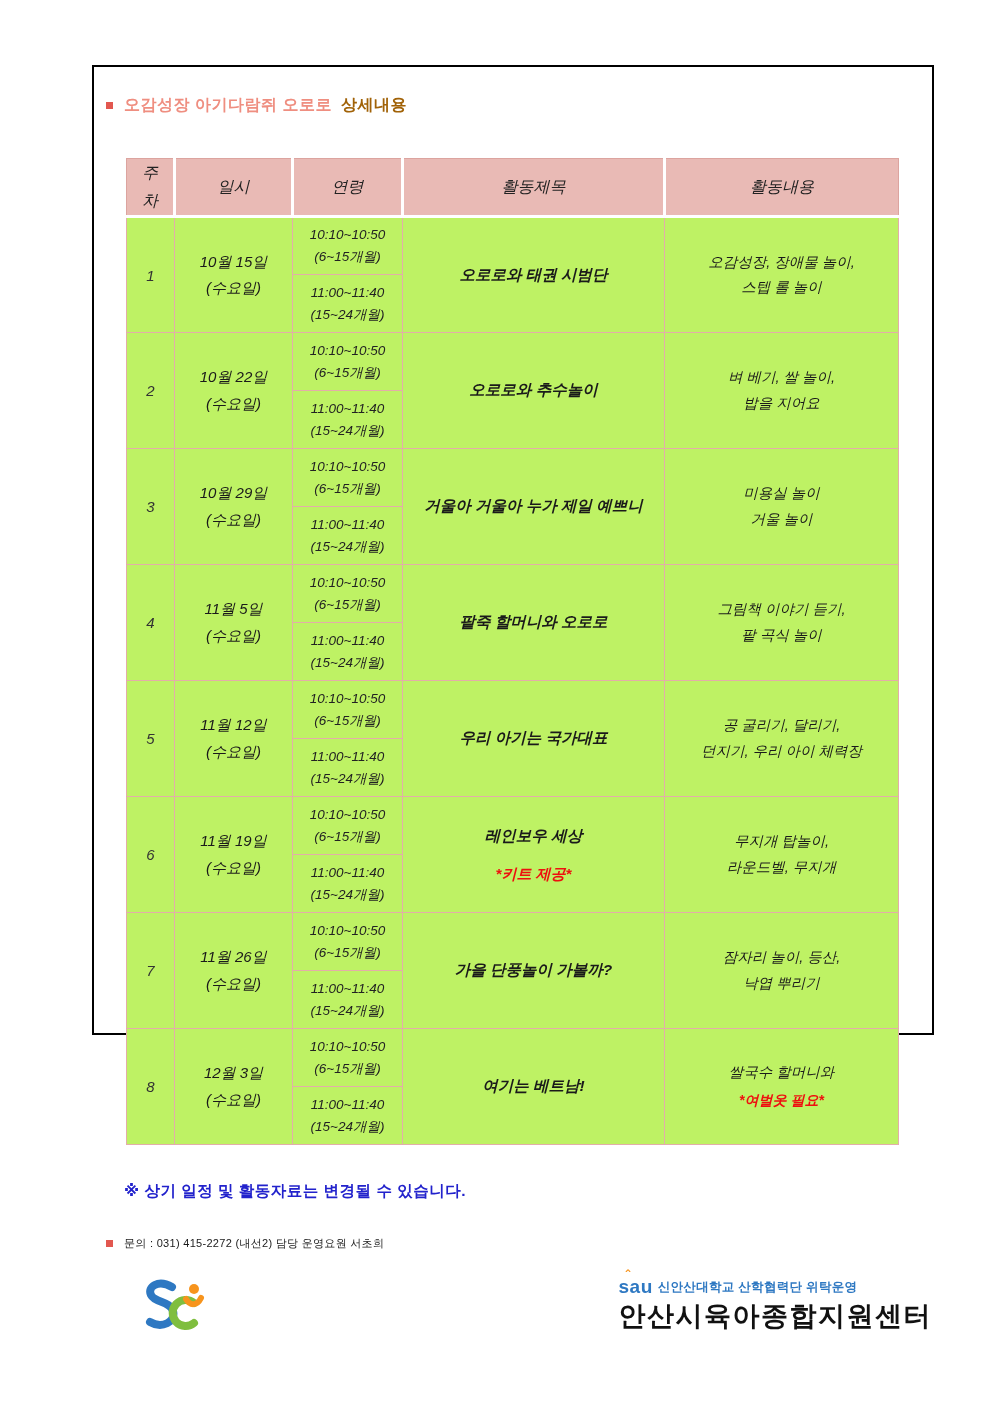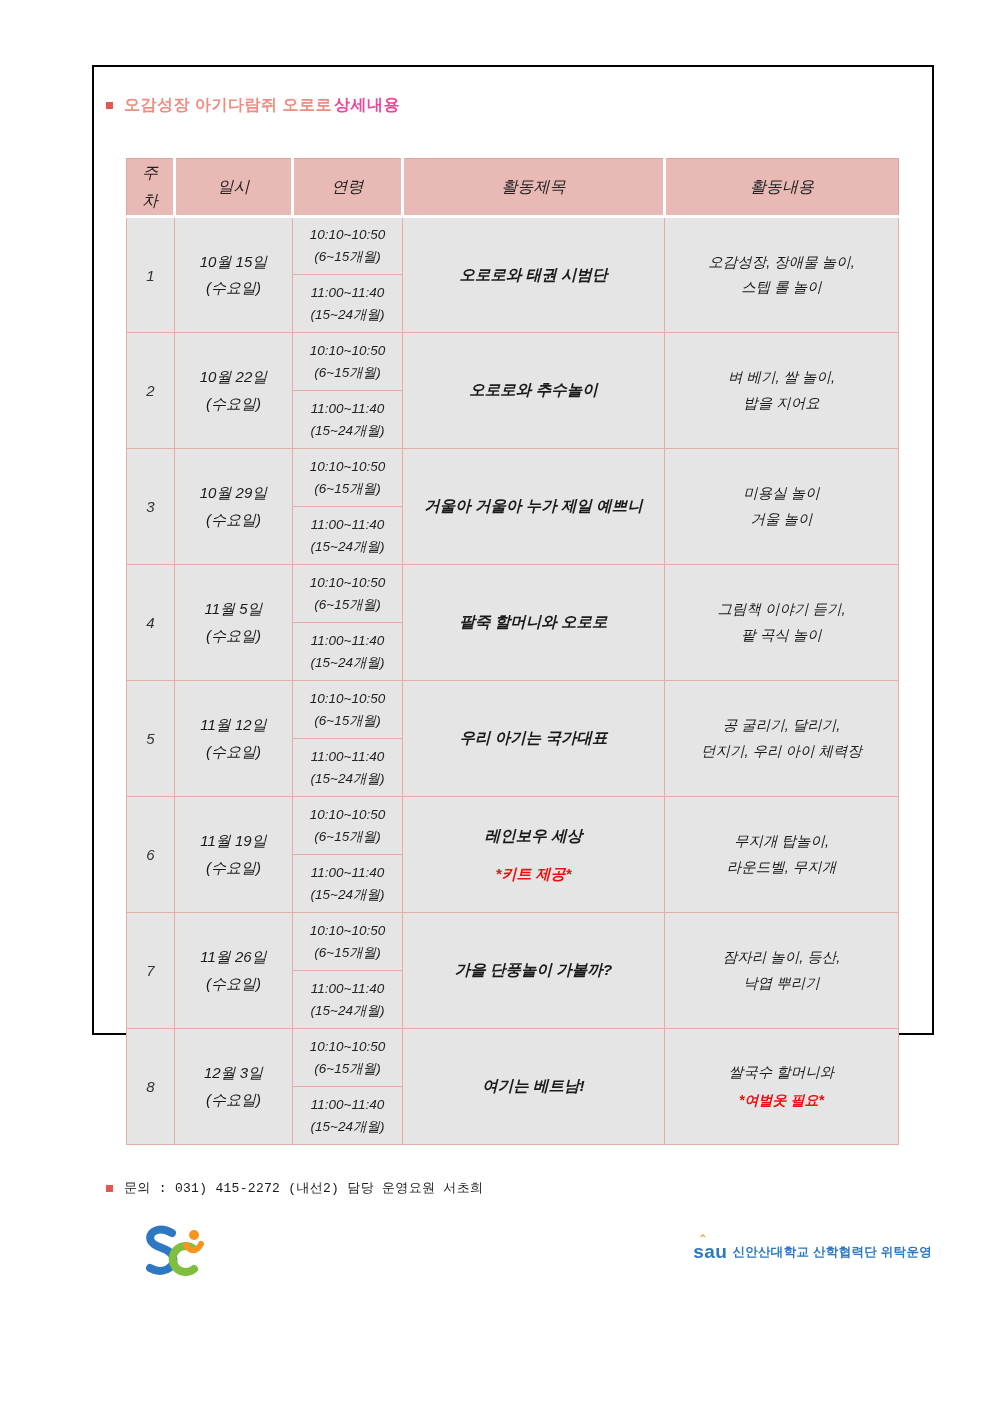--- a/index.html
+++ b/index.html
@@ -20,21 +20,21 @@
   .doc-title {
     margin:28px 0 0 12px;
     font-size:16px; font-weight:bold;
     display:flex; align-items:center;
   }
   .sq-bullet {
     width:7px; height:7px; background:#e2574f;
     display:inline-block; margin:0 11px 0 0; flex:0 0 auto;
   }
   .title-highlight { color:#ef8e80; letter-spacing:0.5px; }
-  .title-rest { color:#ec4899; margin-left:2px; letter-spacing:0.5px; }
+  .title-rest { color:#a16207; margin-left:9px; letter-spacing:0.5px; }
 
   
   table.schedule {
     border-collapse:collapse;
     margin:42px 0 0 32px;
     width:772px;
     table-layout:fixed;
     font-style:italic;
   }
   table.schedule th {
@@ -48,43 +48,43 @@
   }
   table.schedule th:first-child { border-left:1.5px solid #dca49f; }
   table.schedule th:last-child  { border-right:1.5px solid #dca49f; }
   .vert-head {
     display:inline-block; width:1.1em;
     word-break:break-all; line-height:1.75; text-align:center;
   }
   table.schedule td {
     border:1.5px solid #e3aea8;
     text-align:center; vertical-align:middle;
-    background:#e5e5e5;
+    background:#bef264;
   }
   td.td-week  { font-size:15px; color:#333; }
   td.td-date  { font-size:15px; line-height:1.75; }
   td.td-age   { height:58px; font-size:13.5px; line-height:1.6; color:#222; }
   td.td-title { font-size:15.5px; font-weight:bold; }
   td.td-content { font-size:14.5px; line-height:1.75; }
   .pre { white-space:pre-line; }
   .red-note { color:#ee0f0f; font-weight:bold; font-size:15px; }
   .red-note:empty { display:none; }
   .note-gap { margin-top:18px; }
   .note-tight { margin-top:3px; font-size:14px; }
 
   
   .note-blue {
     margin:36px 0 0 30px;
     color:#2222cc; font-weight:bold; font-size:15.5px;
     letter-spacing:0.5px;
   }
   .note-contact {
     margin:34px 0 0 12px;
-    font-size:13px; font-weight:500;
-    display:flex; align-items:center; letter-spacing:0.3px;font-family:Liberation Mono, monospace;
+    font-size:11px; font-weight:500;
+    display:flex; align-items:center; letter-spacing:0.3px;
   }
 
   
   .logo-row {
     margin-top:26px;
     display:flex; justify-content:space-between; align-items:center;margin-left:48px;
   }
   .logo-mark { flex:0 0 auto; margin-right:8px; }
   .logo-text { display:flex; flex-direction:column; }
   .logo-line1 { display:flex; align-items:flex-end; height:18px; }
@@ -329,37 +329,39 @@
         </tr>
         <tr>
           <td class="td-age">
               <div class="pre">11:00~11:40
 (15~24개월)</div>
             </td>
         </tr>
       </tbody>
     </table>
 
+    <p class="note-blue">※ 상기 일정 및 활동자료는 변경될 수 있습니다.</p>
 
     <p class="note-contact">
       <span class="sq-bullet"></span>
       <span>문의 : 031) 415-2272 (내선2) 담당 운영요원 서초희</span>
     </p>
 
     <div class="logo-row">
       <span class="logo-mark">
         <svg width="64" height="54" viewBox="0 0 64 54">
           <path d="M30,10 C16,2 5,10 9,18 C13,26 28,24 31,34 C34,45 20,52 8,45" fill="none" stroke="#2e78c2" stroke-width="8" stroke-linecap="round"></path>
           <path d="M52,26 A13,13 0 1 0 52,46" fill="none" stroke="#7fbe3f" stroke-width="8" stroke-linecap="round"></path>
           <circle cx="52" cy="12" r="5" fill="#f7941d"></circle>
           <path d="M44,22 C48,29 55,29 59,21" fill="none" stroke="#f7941d" stroke-width="6" stroke-linecap="round"></path>
         </svg>
       </span>
       <span class="logo-text">
         <span class="logo-line1">
           <span class="sau"><span>sau</span><span class="sau-accent">ˆ</span></span>
           <span class="affil">신안산대학교 산학협력단 위탁운영</span>
         </span>
+        <span class="center-name">안산시육아종합지원센터</span>
       </span>
     </div>
 
   </div>
 </div>
 
 </body></html>

